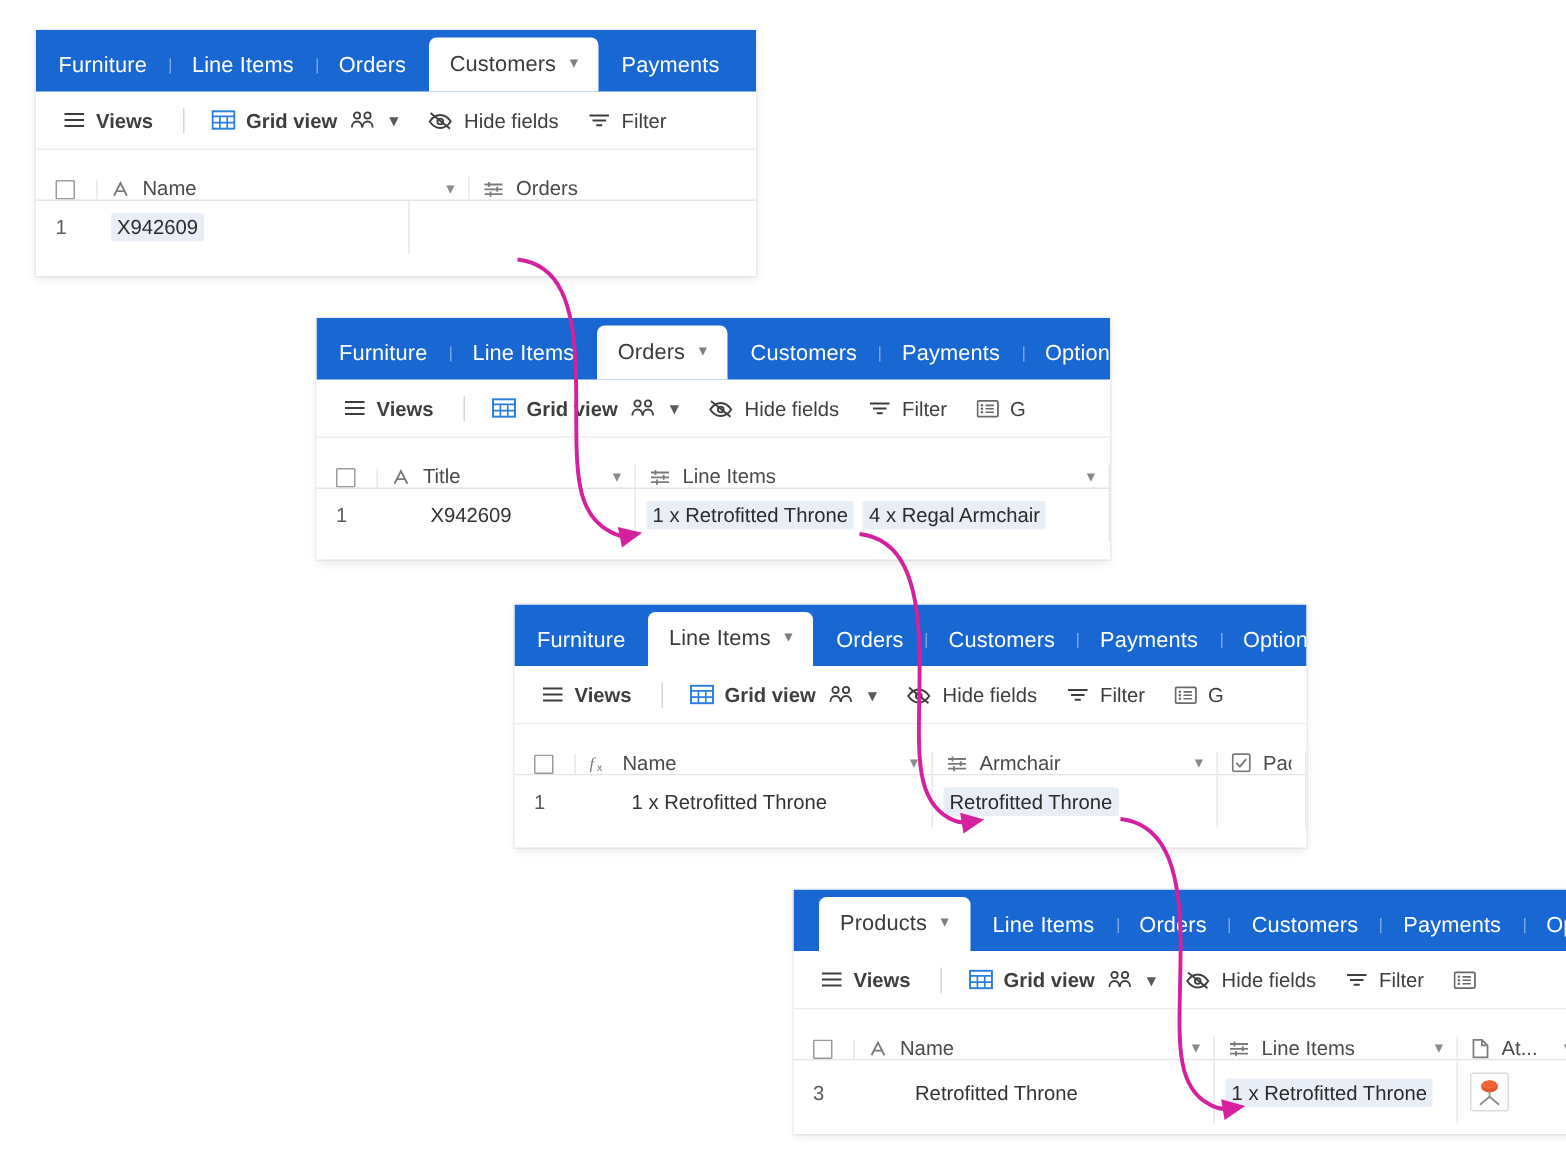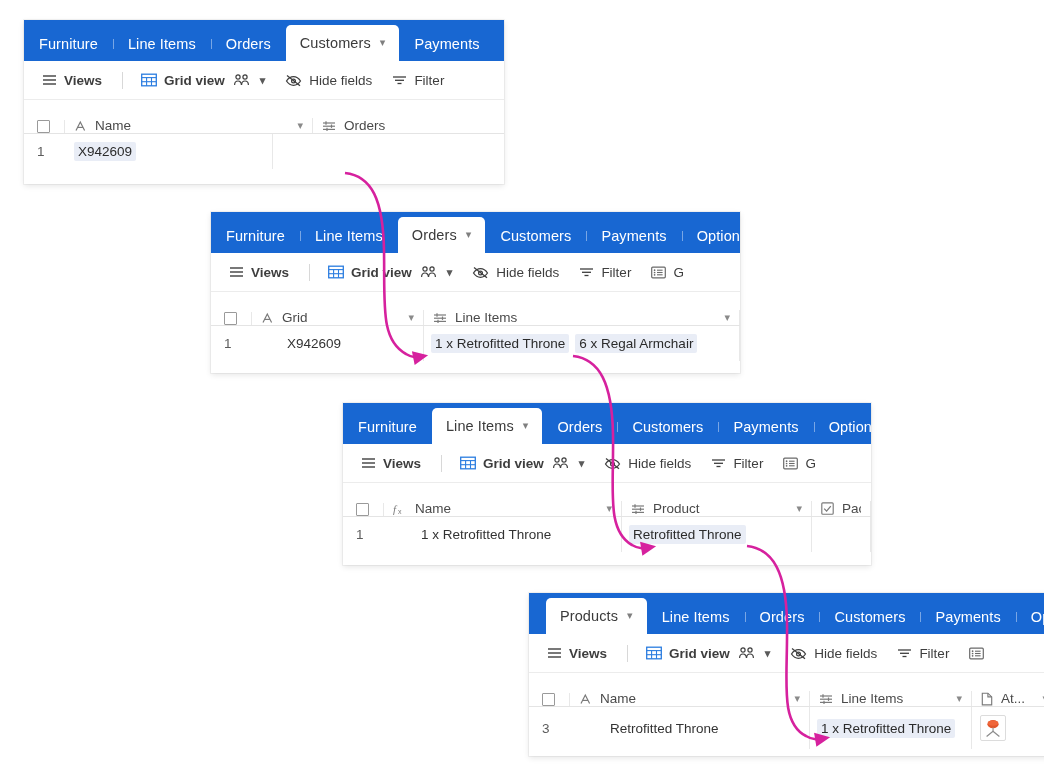--- a/index.html
+++ b/index.html
@@ -408,21 +408,21 @@
         <div class="cell" style="width:172px">
           <span class="fh">
             <span class="ficon">
               <svg width="13" height="12" viewBox="0 0 13 12">
                   <g fill="none" stroke="#7a7a7a" stroke-width="1.2">
                 <path d="M2 10.5L6.3 2l4.3 8.5"></path>
                     <line x1="3.6" y1="7.4" x2="9" y2="7.4"></line>
               </g>
                 </svg>
             </span>
-            <span class="flabel">Grid</span>
+            <span class="flabel">Title</span>
             <span class="fcaret">▾</span>
           </span>
         </div>
         <div class="cell" style="width:316px">
           <span class="fh">
             <span class="ficon">
               <svg width="14" height="12" viewBox="0 0 14 12">
                   <g stroke="#7a7a7a" stroke-width="1.2">
                 <line x1="1" y1="3" x2="13" y2="3"></line>
                     <line x1="1" y1="6.2" x2="13" y2="6.2"></line>
@@ -438,21 +438,21 @@
           </span>
         </div>
       </div>
 
       <div class="data-row">
         <div class="cell rownum" style="width:41px;border-right:none">1</div>
         <div class="cell" style="width:172px;padding-left:35px">X942609</div>
         <div class="cell" style="width:316px;padding-left:7px">
           <span class="chips">
             <span class="chip">1 x Retrofitted Throne</span>
-            <span class="chip">6 x Regal Armchair</span>
+            <span class="chip">4 x Regal Armchair</span>
           </span>
         </div>
       </div>
     </div>
   </div>
 
   <div class="panel" style="left:343px; top:403px; width:528px; height:162px;">
     <div class="panel-inner">
       <div class="tabstrip">
         <div class="tab">
@@ -580,21 +580,21 @@
                   <g stroke="#7a7a7a" stroke-width="1.2">
                 <line x1="1" y1="3" x2="13" y2="3"></line>
                     <line x1="1" y1="6.2" x2="13" y2="6.2"></line>
                     <line x1="1" y1="9.4" x2="13" y2="9.4"></line>
                 <line x1="4" y1="1.3" x2="4" y2="4.7"></line>
                     <line x1="9.5" y1="4.5" x2="9.5" y2="7.9"></line>
                     <line x1="5" y1="7.7" x2="5" y2="11.1"></line>
               </g>
                 </svg>
             </span>
-            <span class="flabel">Product</span>
+            <span class="flabel">Armchair</span>
             <span class="fcaret">▾</span>
           </span>
         </div>
         <div class="cell" style="width:59px">
           <span class="fh">
             <span class="ficon">
               <svg width="13" height="13" viewBox="0 0 13 13">
                 <rect x="0.8" y="0.8" width="11.4" height="11.4" fill="none" stroke="#7a7a7a" stroke-width="1.15" rx="1"></rect>
                 <path d="M3.2 6.6l2.4 2.5 4.2-5" fill="none" stroke="#7a7a7a" stroke-width="1.25"></path>
               </svg>

